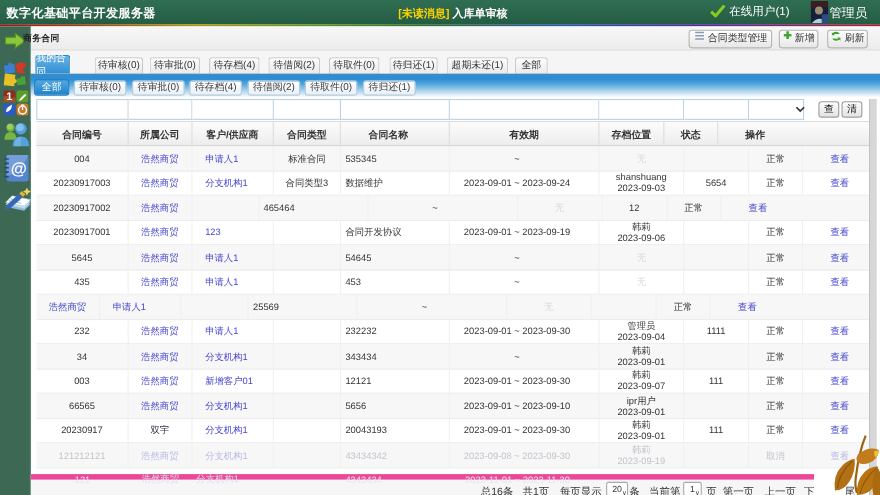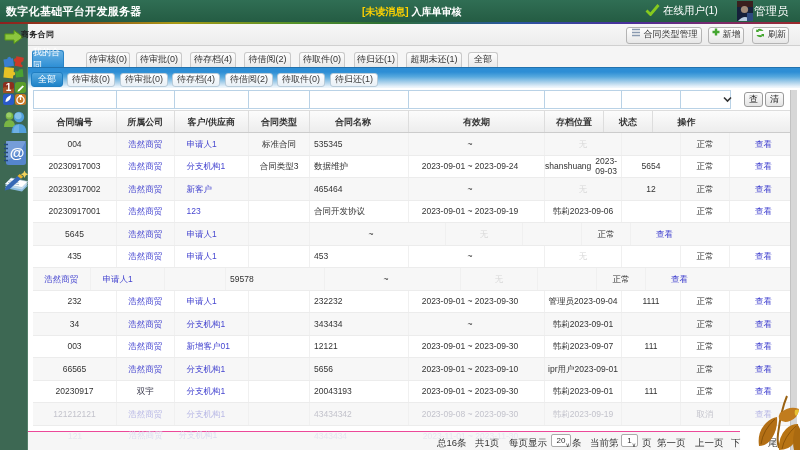--- a/index.html
+++ b/index.html
@@ -43,28 +43,28 @@
 #thead div.c5{padding-right:12px}
 #thead div{font-size:9px;font-weight:bold;color:#333;display:flex;align-items:center;justify-content:center;border-right:1px solid #ddd;padding-top:2px}
 #tbody{left:33px;top:133px;width:764px;height:293px;overflow:hidden}
 .row{display:flex;height:22.5px;border-bottom:1px solid #ececec;font-size:8.5px;color:#333}
 .row.alt{background:#f7f7f7}
 .row div{display:flex;align-items:center;justify-content:center;border-right:1px solid #f0f0f0;overflow:hidden;line-height:10px}
 .row div.l{justify-content:flex-start;padding-left:12px}
 .row div.l2{justify-content:flex-start;padding-left:4px}
 .row div.c6{padding-right:13px}
 .lnk{color:#4646d0}
-.two{flex-direction:row;justify-content:center;text-align:center}
+.two{flex-direction:column;justify-content:center;text-align:center}
 .faint{color:#d9d9d9}
 .gray *, .gray{color:#c3c3cc !important}
 .gray .lnk{color:#b9b9e6 !important}
 
 .c1{width:84px}.c2{width:57.5px}.c3{width:74.5px}.c4{width:61px}.c5{width:99px}.c6{width:136px}.c7{width:77px}.c8{width:59px}.c9{width:49px}.c10{width:67px;border-right:none !important}
 
-#pgbar{left:28px;top:431px;width:712px;height:19px;background:#f6f6f6;border-top:1px solid #ec4899;font-size:9.5px;color:#333}
+#pgbar{left:28px;top:431px;width:712px;height:19px;background:#f6f6f6;border-top:5px solid #ec4899;font-size:9.5px;color:#333}
 #pgbar span{position:absolute;top:5px}
 .psel{position:absolute;top:2px;height:13px;background:#fff;border:1px solid #aaa;border-radius:2px;font-size:8px;color:#333;text-align:center;line-height:11px}
 #ghostrow{left:33px;top:430.5px;width:540px;height:10px;font-size:8.5px;color:#e6e6f0;display:flex}
 #ghostrow div{display:flex;align-items:center;justify-content:center}
 
 #sbar{left:790px;top:90px;width:7px;height:360px;background:#d7d7d7;border-left:1px solid #c2c2c2}
 #leaf{left:737px;top:390px;width:65px;height:60px}
 </style></head>
 <body>
 <div class="abs" id="topbar"></div>
@@ -229,21 +229,20 @@
         <span>shanshuang</span>
         <span>2023-09-03</span>
       </div>
       <div class="c8">5654</div>
       <div class="c9">正常</div>
       <div class="c10 lnk">查看</div>
     </div>
   <div class="row alt">
       <div class="c1">20230917002</div>
       <div class="c2 lnk">浩然商贸</div>
-      <div class="c3 l lnk">新客户</div>
       <div class="c4"></div>
       <div class="c5 l2">465464</div>
       <div class="c6">~</div>
       <div class="c7 faint">无</div>
       <div class="c8">12</div>
       <div class="c9">正常</div>
       <div class="c10 lnk">查看</div>
     </div>
   <div class="row">
       <div class="c1">20230917001</div>
@@ -258,20 +257,21 @@
       </div>
       <div class="c8"></div>
       <div class="c9">正常</div>
       <div class="c10 lnk">查看</div>
     </div>
   <div class="row alt">
       <div class="c1">5645</div>
       <div class="c2 lnk">浩然商贸</div>
       <div class="c3 l lnk">申请人1</div>
       <div class="c4"></div>
+      <div class="c5 l2">54645</div>
       <div class="c6">~</div>
       <div class="c7 faint">无</div>
       <div class="c8"></div>
       <div class="c9">正常</div>
       <div class="c10 lnk">查看</div>
     </div>
   <div class="row">
       <div class="c1">435</div>
       <div class="c2 lnk">浩然商贸</div>
       <div class="c3 l lnk">申请人1</div>
@@ -280,21 +280,21 @@
       <div class="c6">~</div>
       <div class="c7 faint">无</div>
       <div class="c8"></div>
       <div class="c9">正常</div>
       <div class="c10 lnk">查看</div>
     </div>
   <div class="row alt">
       <div class="c2 lnk">浩然商贸</div>
       <div class="c3 l lnk">申请人1</div>
       <div class="c4"></div>
-      <div class="c5 l2">59578</div>
+      <div class="c5 l2">25569</div>
       <div class="c6">~</div>
       <div class="c7 faint">无</div>
       <div class="c8"></div>
       <div class="c9">正常</div>
       <div class="c10 lnk">查看</div>
     </div>
   <div class="row">
       <div class="c1">232</div>
       <div class="c2 lnk">浩然商贸</div>
       <div class="c3 l lnk">申请人1</div>

